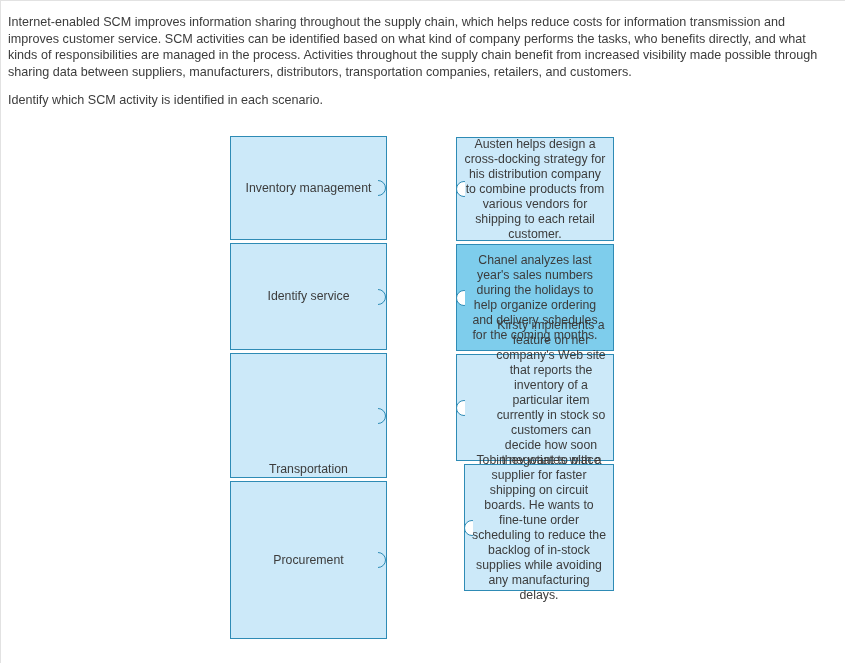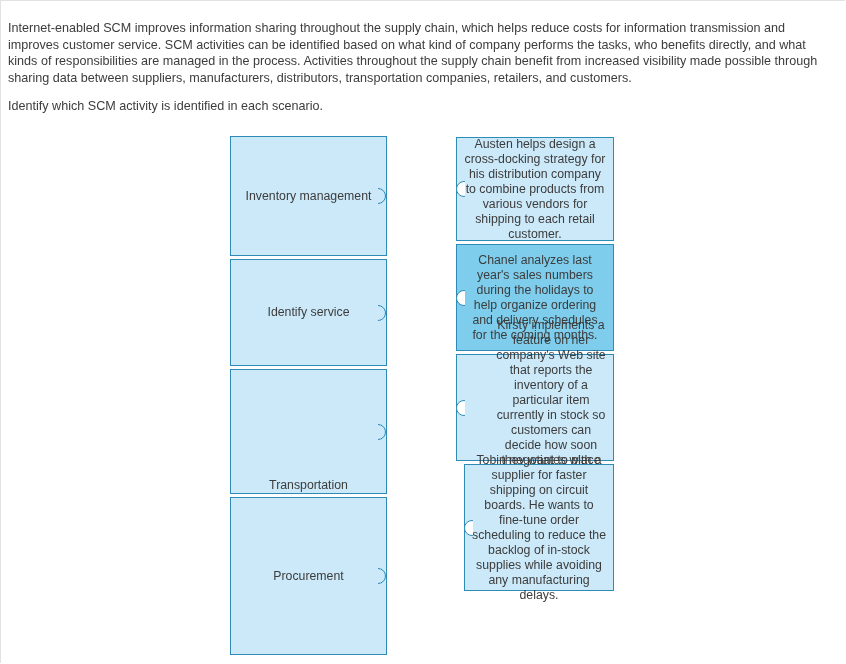--- a/index.html
+++ b/index.html
@@ -25,21 +25,21 @@
     height: 663px;
     border-top: 1px solid #e2e2e2;
     border-left: 1px solid #e2e2e2;
     box-sizing: border-box;
     pointer-events: none;
   }
 
   .intro {
     position: absolute;
     left: 8px;
-    top: 20px;
+    top: 14px;
     width: 826px;
   }
   .intro p {
     margin: 0 0 12px 0;
     font-size: 12.6px;
     line-height: 16.6px;
     color: #3c3c3c;
   }
 
   
@@ -146,21 +146,21 @@
 
 <div class="page-frame"></div>
 
 <div class="intro">
   <p>Internet-enabled SCM improves information sharing throughout the supply chain, which helps reduce costs for information transmission and improves customer service. SCM activities can be identified based on what kind of company performs the tasks, who benefits directly, and what kinds of responsibilities are managed in the process. Activities throughout the supply chain benefit from increased visibility made possible through sharing data between suppliers, manufacturers, distributors, transportation companies, retailers, and customers.</p>
   <p>Identify which SCM activity is identified in each scenario.</p>
 </div>
 
 <div class="match-area">
   <div class="col-left" id="col-left">
-      <div class="tile" style="height: 120px;">
+      <div class="tile" style="height: 104px;">
         <span class="tile-label">Inventory management</span>
         <span class="knob"></span>
       </div>
       <div class="tile" style="height: 107px;">
         <span class="tile-label">Identify service</span>
         <span class="knob"></span>
       </div>
       <div class="tile" style="height: 125px; align-items: flex-end;">
         <span class="tile-label">Transportation</span>
         <span class="knob"></span>

